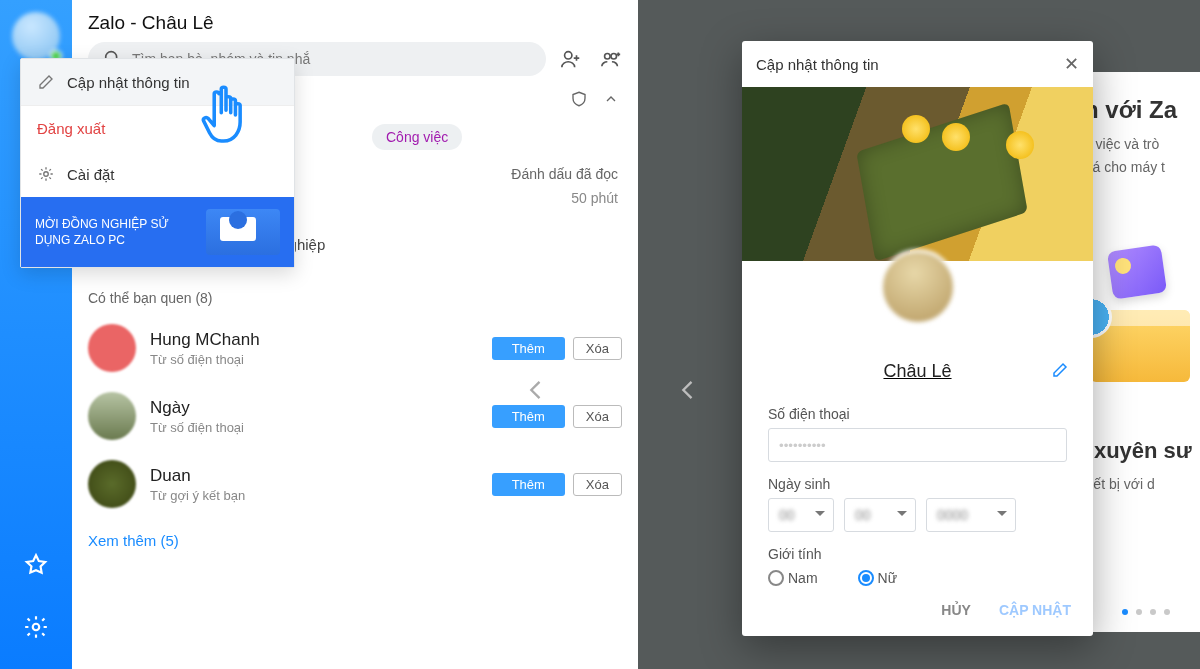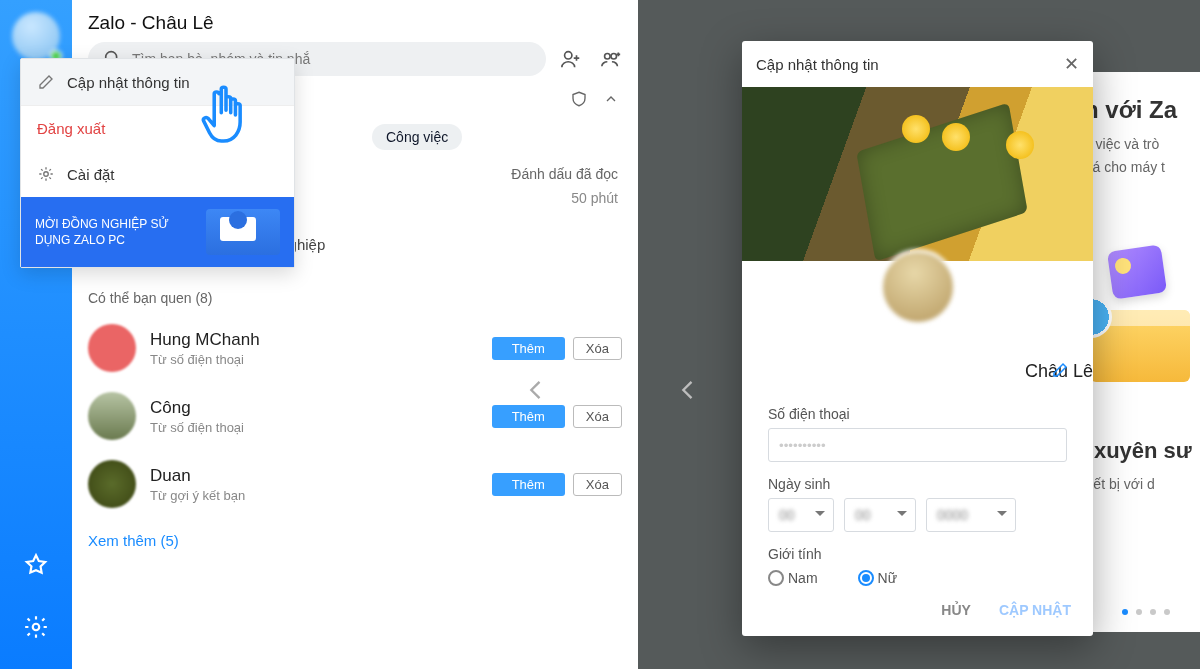--- a/index.html
+++ b/index.html
@@ -26,21 +26,21 @@
   .search { flex:1; background:#eef0f2; border-radius:20px; height:34px; display:flex; align-items:center; padding:0 14px; color:#777; font-size:14px; gap:8px;}
   .hicon { width:22px; height:22px; stroke:#555; fill:none; stroke-width:1.8; }
   .hicon-btn { width:30px; height:30px; display:flex; align-items:center; justify-content:center; cursor:pointer;}
 
   .filterrow { display:flex; align-items:center; gap:10px; padding:12px 16px 6px 16px; font-size:14px; color:#666;}
   .spacer { flex:1; }
   .collapse-btn { width:22px;height:22px;display:flex;align-items:center;justify-content:center; cursor:pointer;}
   .shield-btn { width:22px;height:22px;display:flex;align-items:center;justify-content:center; cursor:pointer;}
 
   .chip-row { display:flex; gap:8px; padding:8px 0 8px 300px; }
-  .chip { background:#edf0f2; border-radius:16px; padding:5px 14px; font-size:14px; color:#0f172a; cursor:pointer;}
+  .chip { background:#edf0f2; border-radius:16px; padding:5px 14px; font-size:14px; color:#a21caf; cursor:pointer;}
 
   .mark-row { display:flex; justify-content:flex-end; padding:8px 20px 4px 0; color:#666; font-size:14px;}
   .time-row { display:flex; justify-content:flex-end; padding:4px 20px 10px 0; color:#888; font-size:14px;}
 
   .findmore { display:flex; align-items:center; gap:14px; padding:6px 16px 14px 16px; font-size:15px; color:#444;}
   .findmore .fm-avatar { width:44px;height:44px;border-radius:50%; background:radial-gradient(circle at 50% 45%, #4bb4f7 0 60%, #fff 61% 100%); position:relative;}
   .findmore .badge { width:14px;height:14px;border-radius:50%; background:#f7b500; border:2px solid #fff; position:absolute; right:-2px; bottom:-2px;}
 
   .section-label { padding:10px 16px 8px 16px; color:#666; font-size:14px;}
 
@@ -89,21 +89,21 @@
   .r-dots span.on{ background:#1a8cff;}
 
   .modal { position:absolute; left:104px; top:41px; width:351px; height:595px; background:#fff; border-radius:3px; box-shadow:0 12px 40px rgba(0,0,0,.35); display:flex; flex-direction:column;}
   .m-titlebar { display:flex; align-items:center; padding:12px 14px; font-size:15px; color:#333;}
   .m-titlebar .mx { margin-left:auto; cursor:pointer; color:#666; font-size:18px;}
   .m-cover { height:176px; background:linear-gradient(110deg,#2e4220 0 30%,#6b5a2f 30% 55%,#d0a030 55% 70%,#f0d060 70% 100%); position:relative; overflow:hidden;}
   .m-cover .leaf { position:absolute; left:120px; top:40px; width:160px; height:110px; background:#5a6f2e; transform:rotate(-18deg) skewX(-8deg); border-radius:6px; box-shadow:inset 0 0 20px rgba(0,0,0,.3);}
   .m-cover .flower { position:absolute; width:28px;height:28px;border-radius:50%; background:radial-gradient(#ffe16b,#f0b400);}
   .m-cover .f1{left:160px;top:28px;} .m-cover .f2{left:200px;top:36px;} .m-cover .f3{left:264px;top:44px;}
   .m-avatar { width:76px;height:76px;border-radius:50%; background:radial-gradient(circle at 45% 30%,#e7d7a8,#b79a60); border:3px solid #fff; position:absolute; left:50%; transform:translateX(-50%); top:208px; filter:blur(2px);}
-  .m-name-row { margin-top:100px; display:flex; justify-content:flex-end; align-items:center; gap:10px; position:relative;}
+  .m-name-row { margin-top:100px; display:flex; justify-content:center; align-items:center; gap:10px; position:relative;text-decoration:underline;}
   .m-name { font-size:18px; color:#222;}
   .m-edit { position:absolute; right:24px; color:#1a8cff; cursor:pointer;}
   .m-form { padding:10px 26px 0 26px; font-size:14px; color:#555;}
   .m-label { margin-top:14px; margin-bottom:6px; font-size:14px; color:#555;}
   .m-input { width:100%; border:1px solid #d7dbe0; border-radius:3px; height:34px; padding:0 10px; color:#bbb; background:#fff;}
   .m-dob { display:flex; gap:10px;}
   .m-sel { border:1px solid #d7dbe0; border-radius:3px; height:34px; padding:0 24px 0 10px; background:#fff; color:#bbb; display:flex; align-items:center; gap:8px; position:relative; cursor:pointer;}
   .m-sel .sv{ filter:blur(2px); color:#888;}
   .m-sel .car{ position:absolute; right:8px; top:12px; border:5px solid transparent; border-top-color:#777;}
   .m-sel.s1{width:66px;} .m-sel.s2{width:72px;} .m-sel.s3{width:90px;}
@@ -223,21 +223,21 @@
         </div>
         <div class="pbtns">
           <button class="btn-add">Thêm</button>
           <button class="btn-del">Xóa</button>
         </div>
       </div>
 
       <div class="person">
         <div class="pavatar img1"></div>
         <div>
-          <div class="pname">Công</div>
+          <div class="pname">Ngày</div>
           <div class="psub">Từ số điện thoại</div>
         </div>
         <div class="pbtns">
           <button class="btn-add">Thêm</button>
           <button class="btn-del">Xóa</button>
         </div>
       </div>
 
       <div class="person">
         <div class="pavatar img2"></div>

